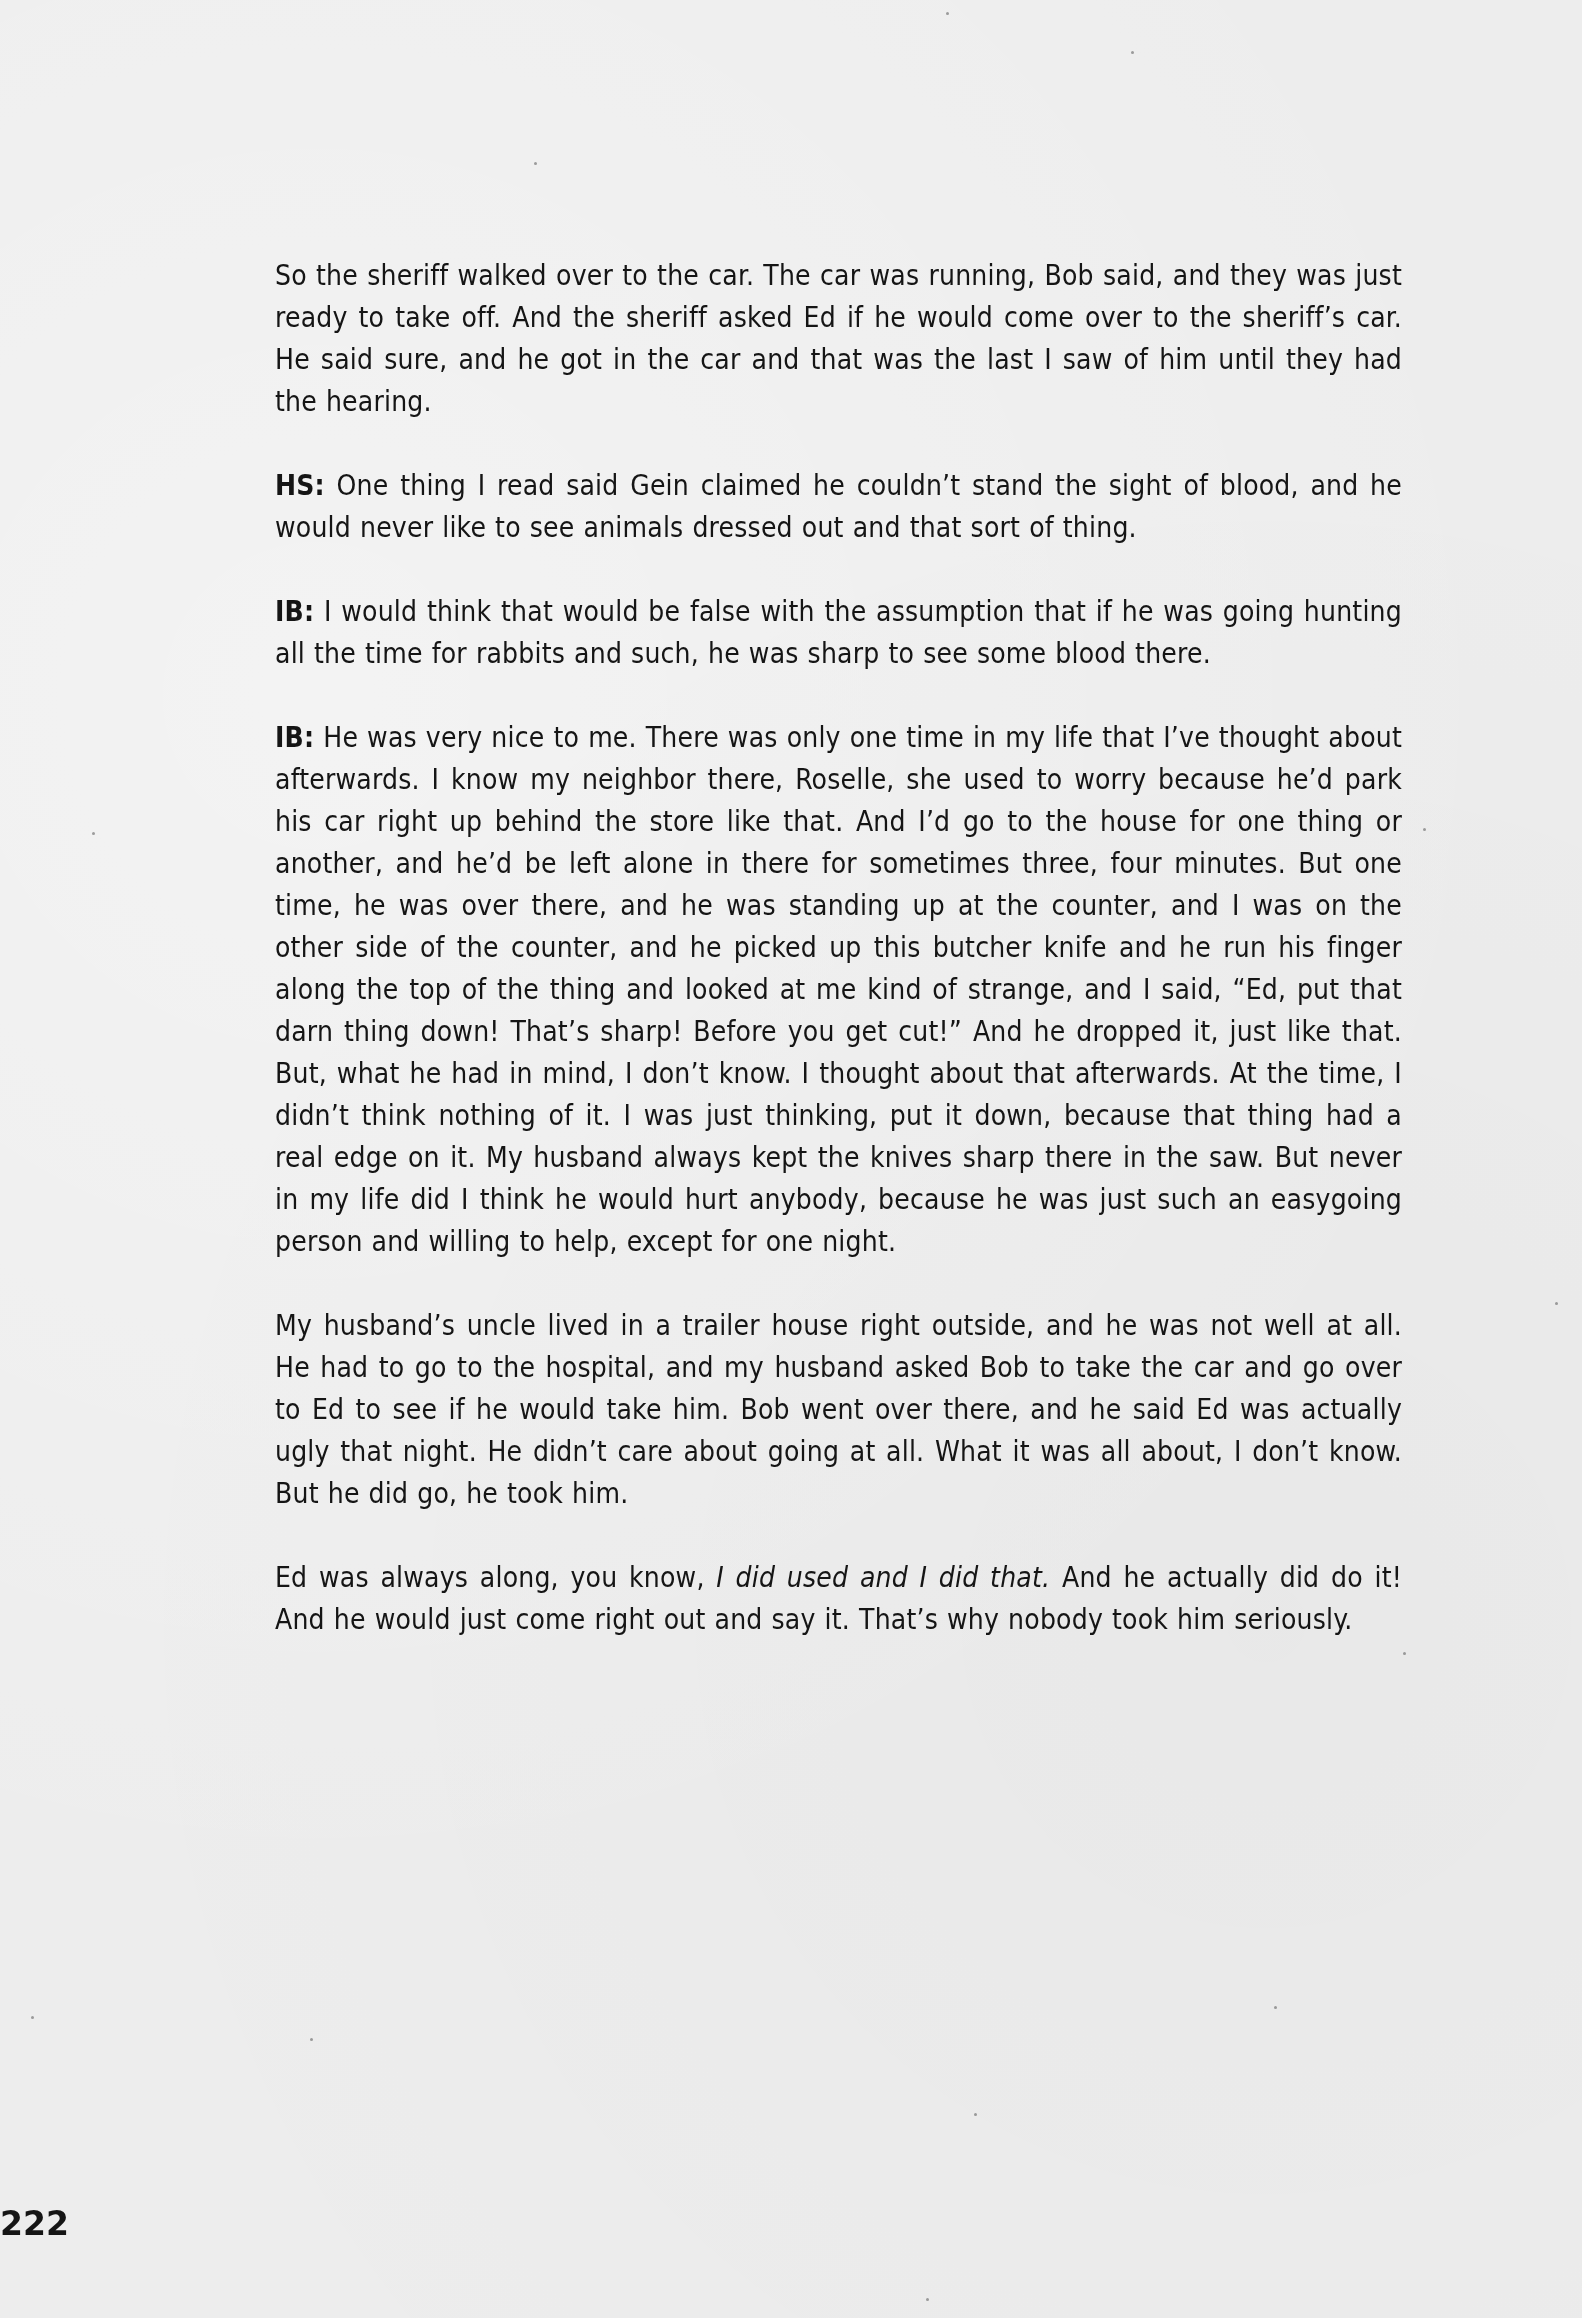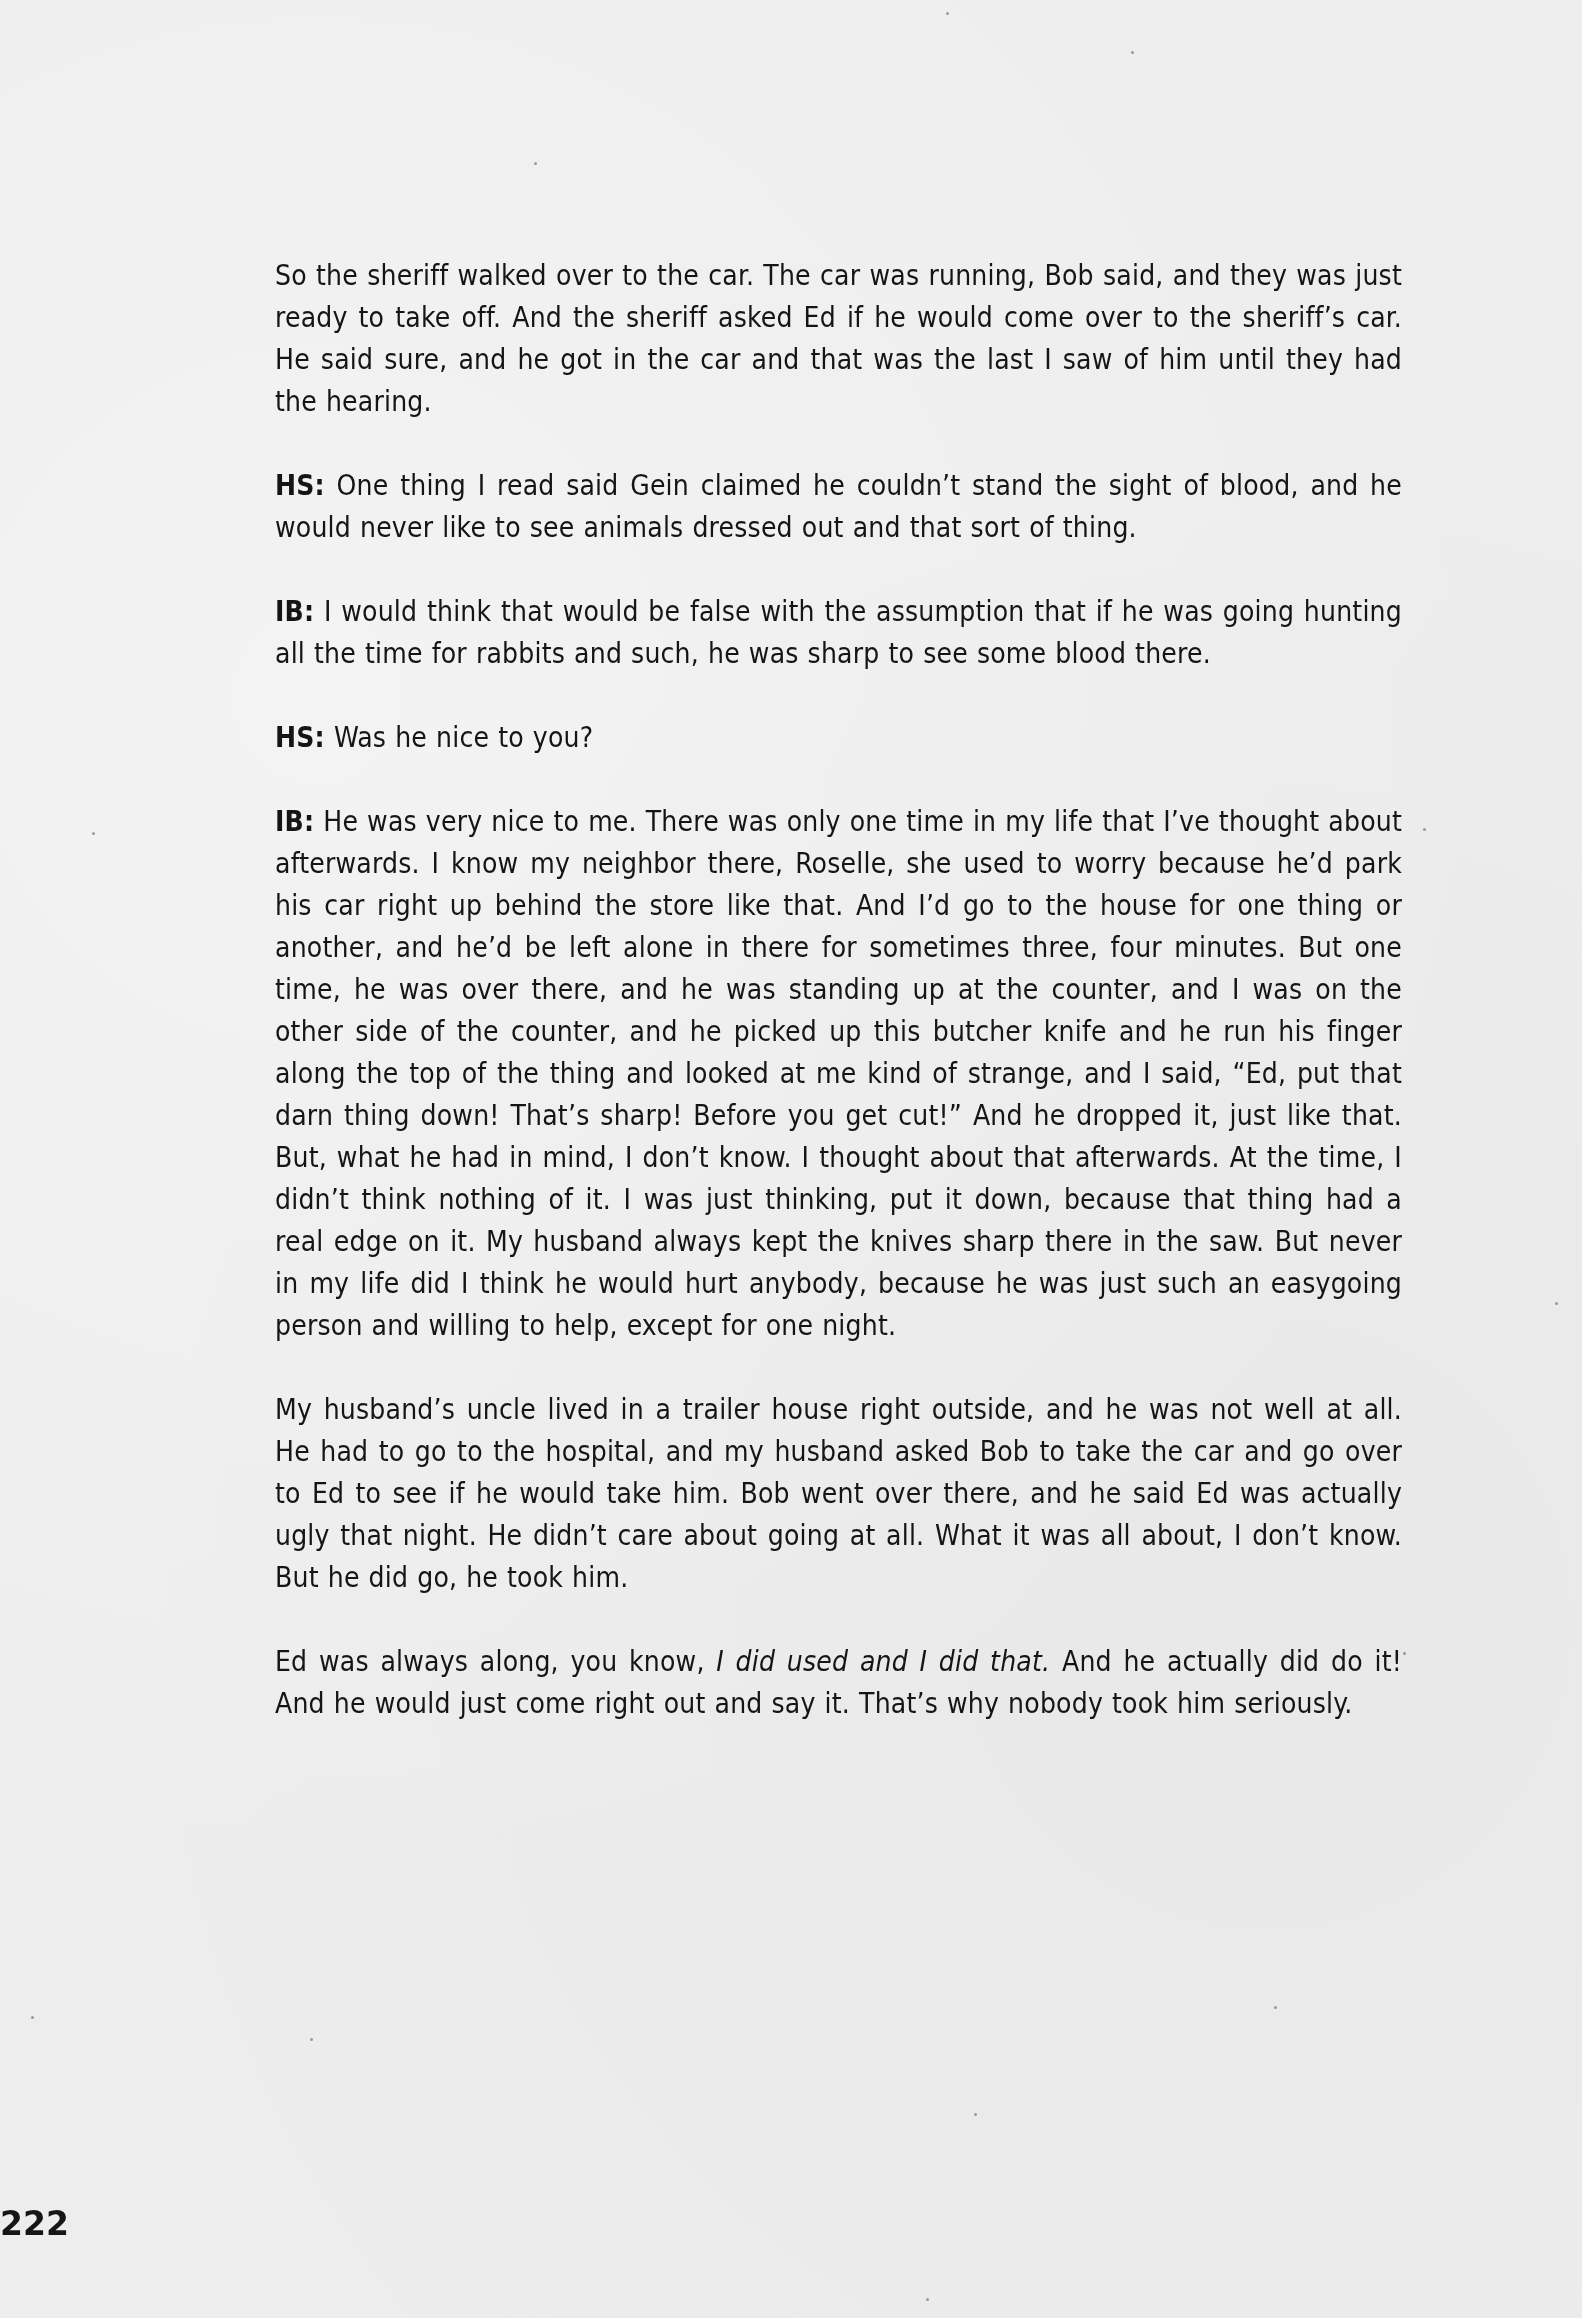--- a/index.html
+++ b/index.html
@@ -63,21 +63,20 @@
   <div class="speck" style="left:974px;top:2113px;"></div>
   <div class="speck" style="left:926px;top:2298px;"></div>
 
   <div class="text-block">
     <p class="para"><span class="speaker"></span><span>So the sheriff walked over to the car. The car was running, Bob said, and they was just ready to take off. And the sheriff asked Ed if he would come over to the sheriff’s car. He said sure, and he got in the car and that was the last I saw of him until they had the hearing.</span></p>
 
     <p class="para"><span class="speaker">HS:</span><span> One thing I read said Gein claimed he couldn’t stand the sight of blood, and he would never like to see animals dressed out and that sort of thing.</span></p>
 
     <p class="para"><span class="speaker">IB:</span><span> I would think that would be false with the assumption that if he was going hunting all the time for rabbits and such, he was sharp to see some blood there.</span></p>
 
-    <p class="para"><span class="speaker">HS:</span><span> Was he nice to you?</span></p>
 
     <p class="para"><span class="speaker">IB:</span><span> He was very nice to me. There was only one time in my life that I’ve thought about afterwards. I know my neighbor there, Roselle, she used to worry because he’d park his car right up behind the store like that. And I’d go to the house for one thing or another, and he’d be left alone in there for sometimes three, four minutes. But one time, he was over there, and he was standing up at the counter, and I was on the other side of the counter, and he picked up this butcher knife and he run his finger along the top of the thing and looked at me kind of strange, and I said, “Ed, put that darn thing down! That’s sharp! Before you get cut!” And he dropped it, just like that. But, what he had in mind, I don’t know. I thought about that afterwards. At the time, I didn’t think nothing of it. I was just thinking, put it down, because that thing had a real edge on it. My husband always kept the knives sharp there in the saw. But never in my life did I think he would hurt anybody, because he was just such an easygoing person and willing to help, except for one night.</span></p>
 
     <p class="para"><span class="speaker"></span><span>My husband’s uncle lived in a trailer house right outside, and he was not well at all. He had to go to the hospital, and my husband asked Bob to take the car and go over to Ed to see if he would take him. Bob went over there, and he said Ed was actually ugly that night. He didn’t care about going at all. What it was all about, I don’t know. But he did go, he took him.</span></p>
 
     <p class="para"><span class="speaker"></span><span>Ed was always along, you know, </span><span class="italic">I did used and I did that.</span><span> And he actually did do it! And he would just come right out and say it. That’s why nobody took him seriously.</span></p>
   </div>
 
   <div class="page-number">222</div>
 </div>

